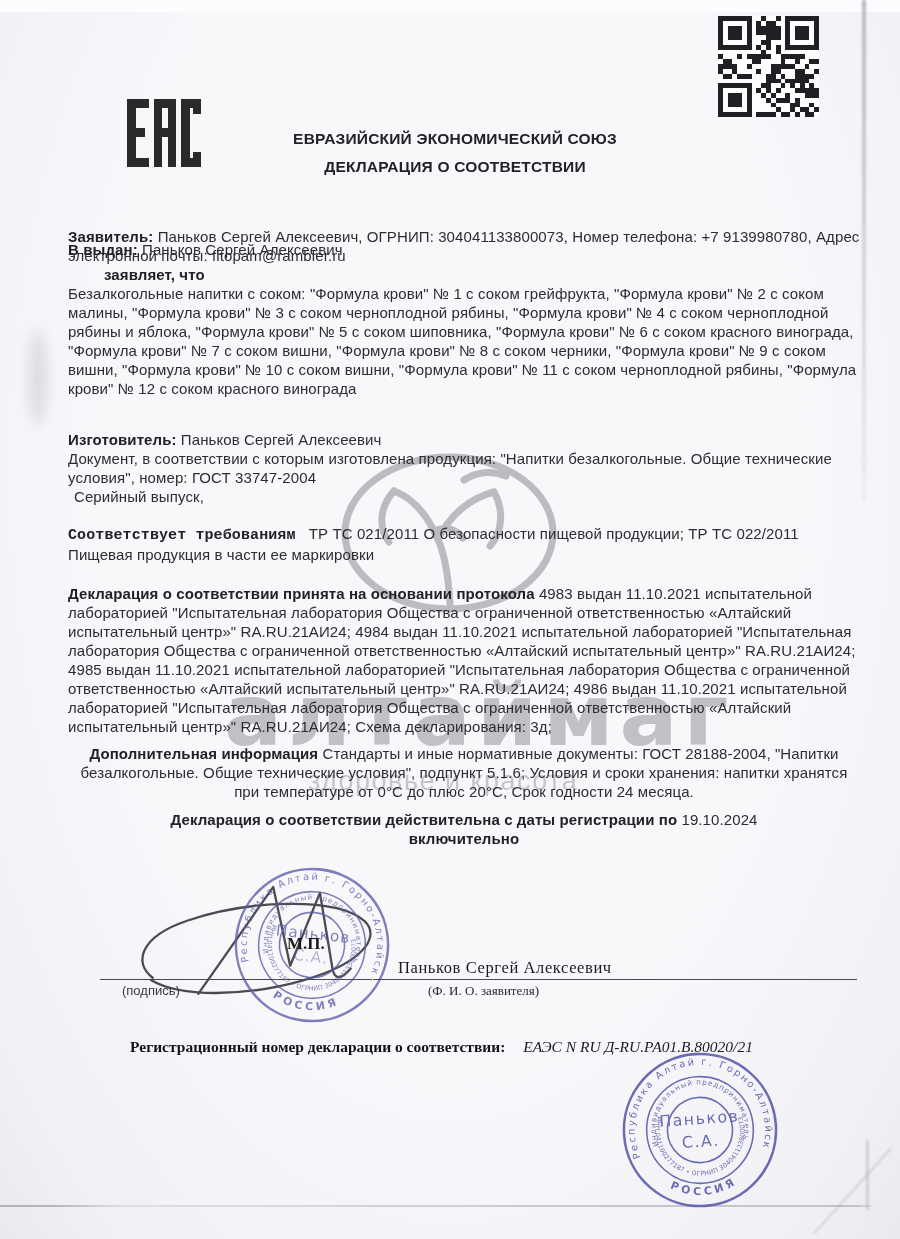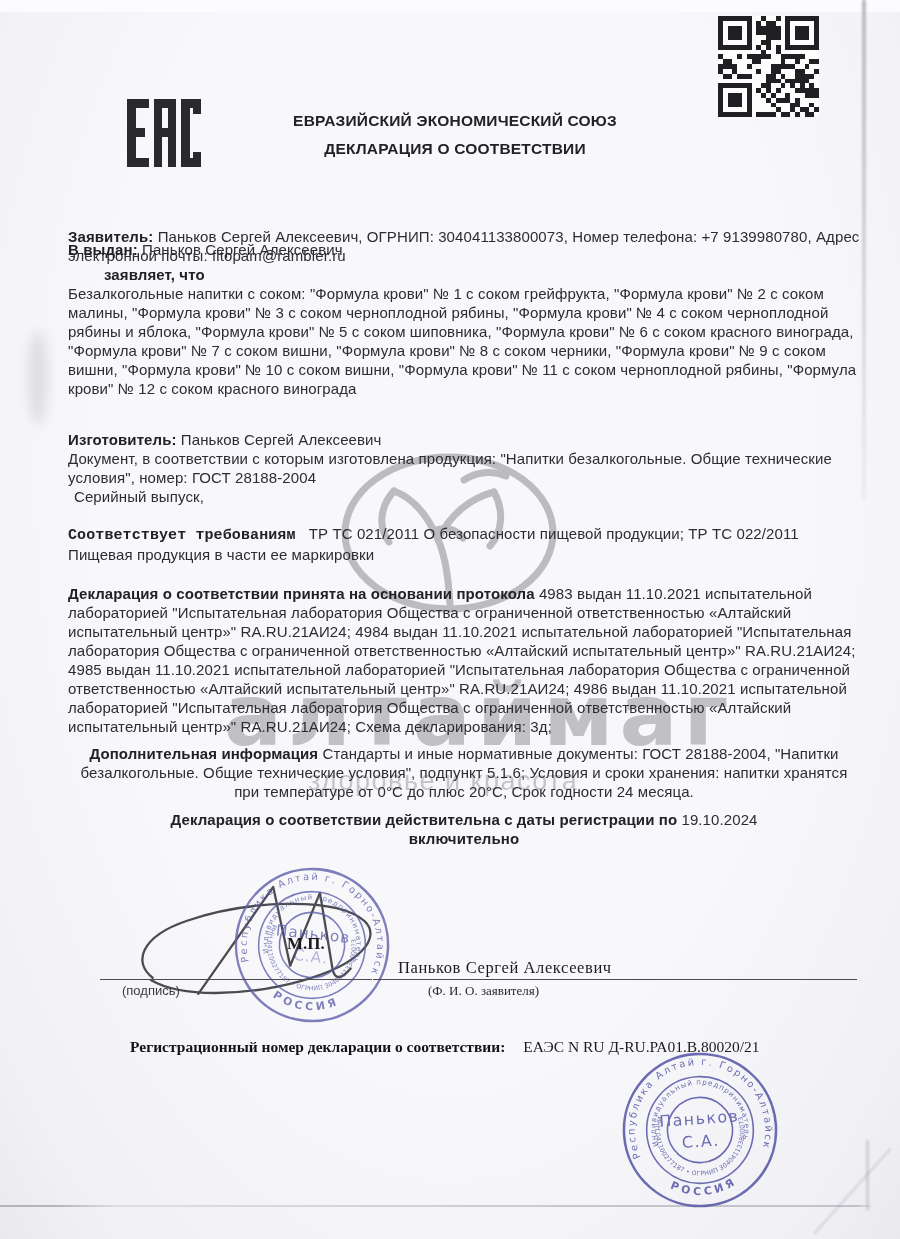--- a/index.html
+++ b/index.html
@@ -24,21 +24,21 @@
   .bottom-line{position:absolute;left:0;top:1205px;width:875px;height:2px;
     background:linear-gradient(90deg,rgba(110,112,122,.45) 0 55px,rgba(130,132,142,.18) 120px,rgba(120,122,132,.38) 70%,rgba(140,142,152,.45) 98%,transparent);}
   .fold{position:absolute;left:795px;top:1190px;width:115px;height:2px;
     background:rgba(140,142,152,.3);transform:rotate(-48deg);filter:blur(1px);}
 
   .abs{position:absolute;}
   .txt{font-size:15px;line-height:19px;letter-spacing:.1px;}
   .col{left:68px;width:792px;}
   b,.b{font-weight:700;color:#222226;}
 
-  .title{left:95px;width:720px;text-align:center;font-weight:700;font-size:15.5px;color:#222226;letter-spacing:.2px;}
+  .title{left:95px;width:720px;text-align:center;font-weight:700;font-size:15.5px;color:#222226;letter-spacing:.2px;margin-top:18px;}
 
   
   .eac{left:127px;top:99px;width:74px;height:68px;}
   .eac svg{display:block;}
   .sr{position:absolute;width:1px;height:1px;overflow:hidden;clip-path:inset(50%);}
 
   
   .qr{left:718px;top:16px;width:101px;height:101px;background:#fdfdfd;padding:0;}
   .qr svg{display:block;}
 
@@ -56,21 +56,21 @@
   .mp{left:287px;top:934px;font-family:"Liberation Serif",serif;font-weight:700;font-size:17px;color:#1b1b1f;}
   .sig{left:128px;top:872px;width:270px;height:140px;transform:rotate(-5deg);}
   .sig-line{left:100px;top:979px;width:272px;height:0;border-top:1.6px solid #4a4a50;}
   .sig-cap{left:122px;top:983px;font-size:13px;color:#3a3a40;}
   .fio-name{left:398px;top:958px;font-family:"Liberation Serif",serif;font-size:16.5px;color:#1c1c20;letter-spacing:.6px;}
   .fio-line{left:373px;top:979px;width:484px;height:0;border-top:1.6px solid #4a4a50;}
   .fio-cap{left:428px;top:983px;font-family:"Liberation Serif",serif;font-size:13px;color:#2a2a2e;}
 
   .serifline{left:130px;width:740px;font-family:"Liberation Serif",serif;font-size:15.5px;color:#1c1c20;}
   .serifline b{color:#141418;}
-  .serifline .val{margin-left:14px;}
+  .serifline .val{margin-left:14px;font-style:italic;}
 
   .p-applicant{top:183px;margin-top:44px;}
   .p-inperson{top:240px;}
   .p-declares-label{top:265px;margin-left:36px;}
   .p-declares{top:284px;}
   .p-manuf{top:430px;}
   .p-manuf-doc{top:449px;}
   .p-serial{top:487px;margin-left:6px;}
   .p-compliance{top:524px;}
   .p-compliance b{margin-right:9px;font-family:Liberation Mono, monospace;}
@@ -370,21 +370,21 @@
     <span>Паньков Сергей Алексеевич</span>
   </div>
 
   <div class="abs txt col p-declares-label b">заявляет, что</div>
   <div class="abs txt col p-declares">Безалкогольные напитки с соком: "Формула крови" № 1 с соком грейфрукта, "Формула крови" № 2 с соком малины, "Формула крови" № 3 с соком черноплодной рябины, "Формула крови" № 4 с соком черноплодной рябины и яблока, "Формула крови" № 5 с соком шиповника, "Формула крови" № 6 с соком красного винограда, "Формула крови" № 7 с соком вишни, "Формула крови" № 8 с соком черники, "Формула крови" № 9 с соком вишни, "Формула крови" № 10 с соком вишни, "Формула крови" № 11 с соком черноплодной рябины, "Формула крови" № 12 с соком красного винограда</div>
 
   <div class="abs txt col p-manuf">
     <b>Изготовитель:</b>
     <span>Паньков Сергей Алексеевич</span>
   </div>
-  <div class="abs txt col p-manuf-doc">Документ, в соответствии с которым изготовлена продукция: "Напитки безалкогольные. Общие технические условия", номер: ГОСТ 28188-2004</div>
+  <div class="abs txt col p-manuf-doc">Документ, в соответствии с которым изготовлена продукция: "Напитки безалкогольные. Общие технические условия", номер: ГОСТ 33747-2004</div>
   <div class="abs txt col p-serial">Серийный выпуск,</div>
 
   <div class="abs txt col p-compliance">
     <b>Соответствует требованиям</b>
     <span>ТР ТС 021/2011 О безопасности пищевой продукции; ТР ТС 022/2011 Пищевая продукция в части ее маркировки</span>
   </div>
 
   <div class="abs txt col p-basis">
     <b>Декларация о соответствии принята на основании протокола</b>
     <span>4983 выдан 11.10.2021 испытательной лабораторией "Испытательная лаборатория Общества с ограниченной ответственностью «Алтайский испытательный центр»" RA.RU.21АИ24; 4984 выдан 11.10.2021  испытательной лабораторией "Испытательная лаборатория Общества с ограниченной ответственностью «Алтайский испытательный центр»" RA.RU.21АИ24; 4985 выдан 11.10.2021  испытательной лабораторией "Испытательная лаборатория Общества с ограниченной ответственностью «Алтайский испытательный центр»" RA.RU.21АИ24; 4986 выдан 11.10.2021  испытательной лабораторией "Испытательная лаборатория Общества с ограниченной ответственностью «Алтайский испытательный центр»" RA.RU.21АИ24; Схема декларирования: 3д;</span>

